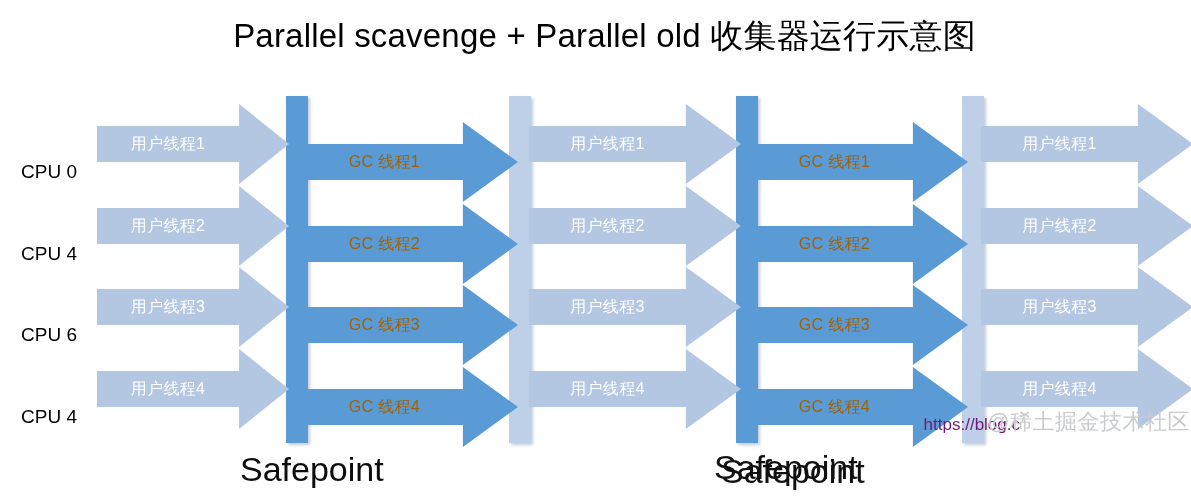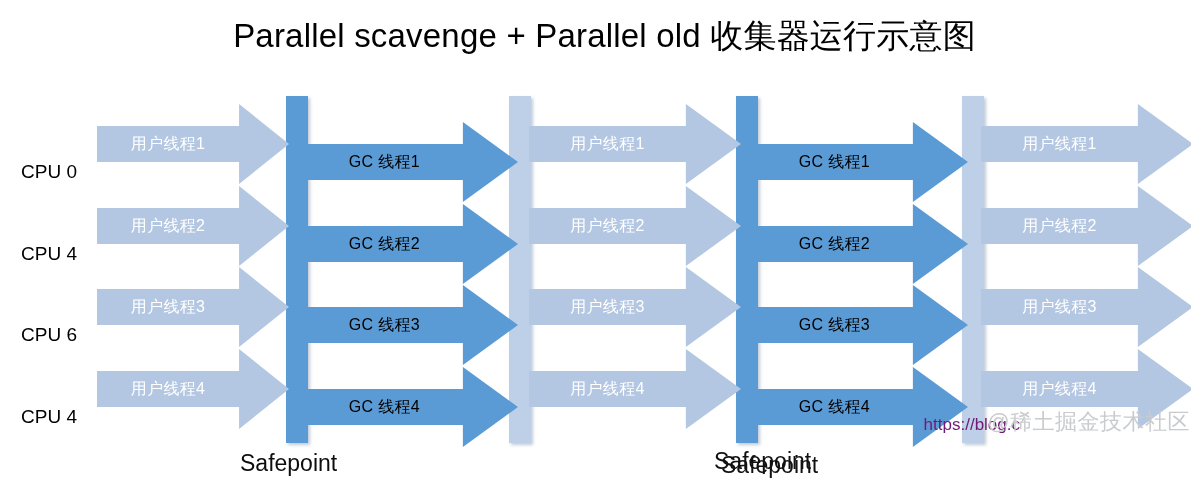--- a/index.html
+++ b/index.html
@@ -57,21 +57,21 @@
     top: 96px;
     height: 347px;
     box-shadow: 2px 2px 3px rgba(120,140,165,0.45);
   }
   .safepoint-bar.dark  { background: #5B9BD5; }
   .safepoint-bar.light { background: #BDD0E7; }
 
   
   .safepoint-label {
     position: absolute;
-    font-size: 23px;
+    font-size: 34px;
     color: #0d0d0d;
     white-space: nowrap;
   }
   .safepoint-label.faded { color: #111111; }
 
   
   .arrow {
     position: absolute;
     box-sizing: border-box;
   }
@@ -104,21 +104,21 @@
     bottom: 27.5%;
     display: flex;
     align-items: center;
     justify-content: center;
     font-size: 16px;
     color: #ffffff;
     white-space: nowrap;
     letter-spacing: 0.3px;
   }
   .arrow.user .arrow-text { color: #ffffff; }
-  .arrow.gc   .arrow-text { color: #000000; }
+  .arrow.gc   .arrow-text { color: #a16207; }
 
   
   #watermark {
     position: absolute;
     right: 10px;
     bottom: 8px;
     font-size: 22px;
     color: #c9cbcd;
     white-space: nowrap;
     letter-spacing: 0.5px;

